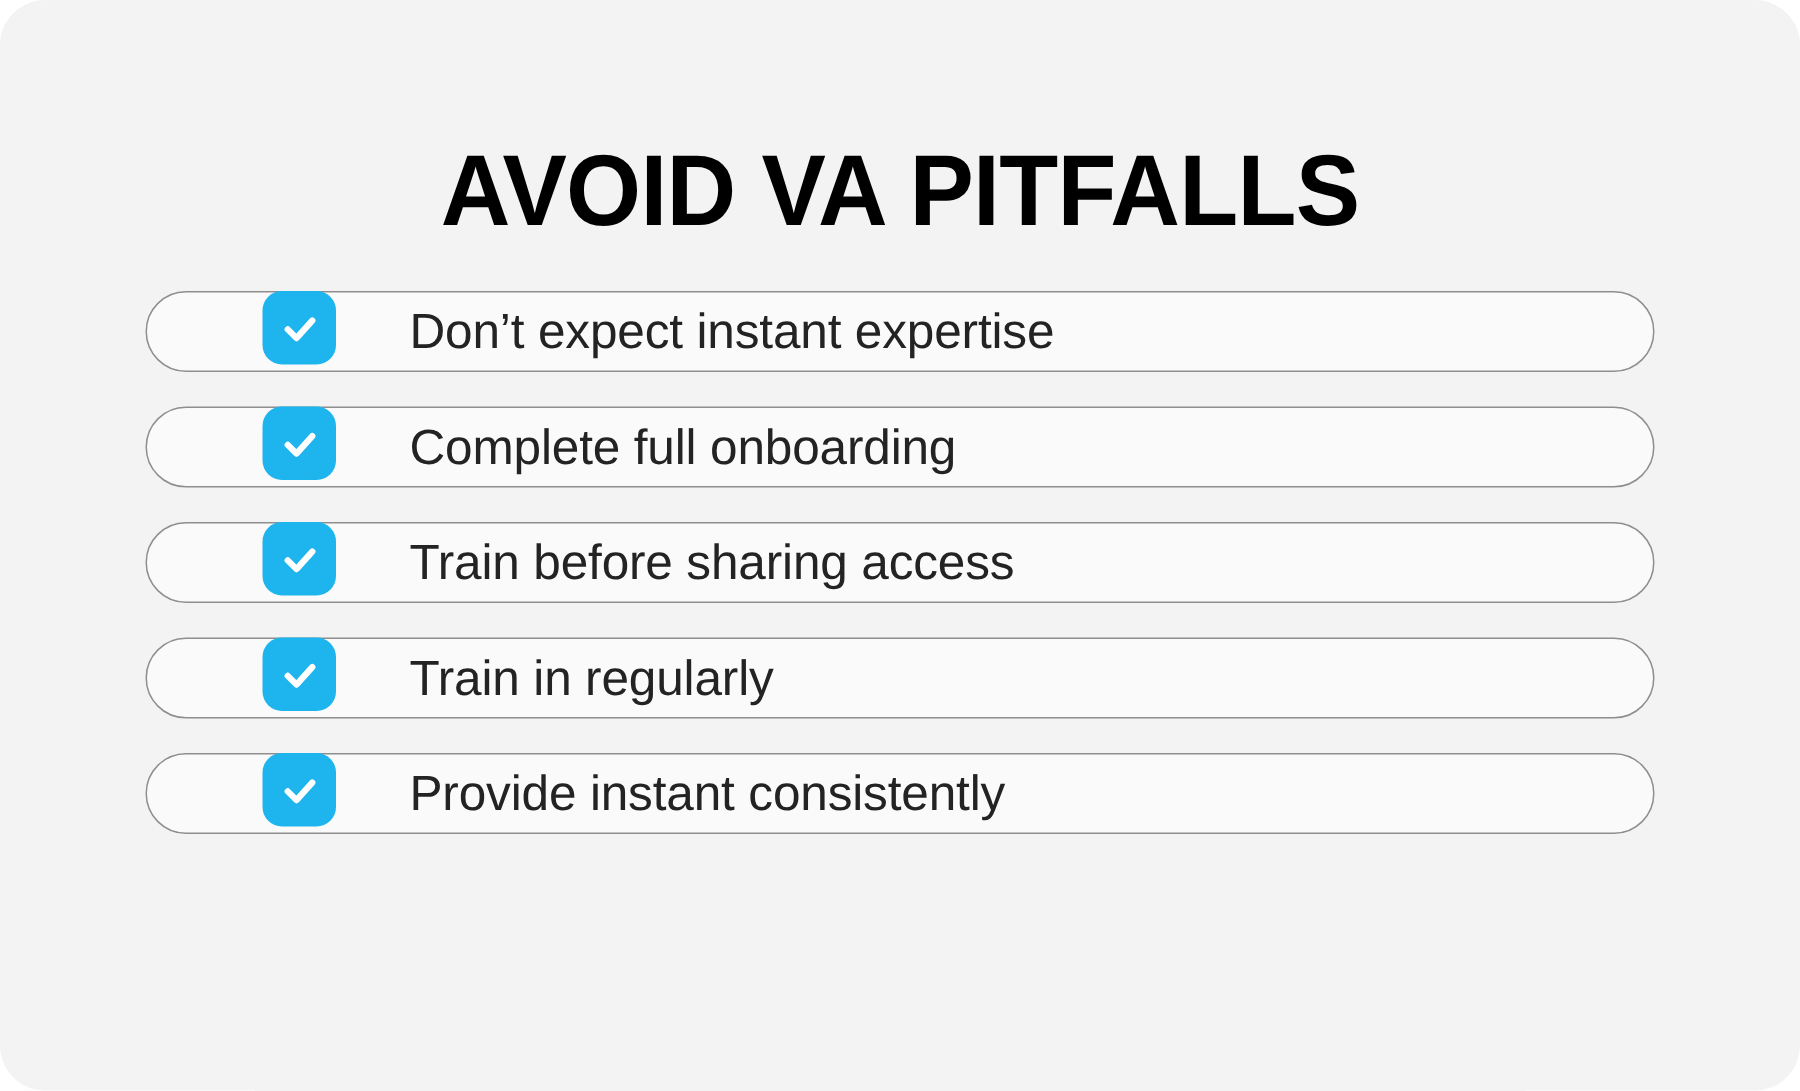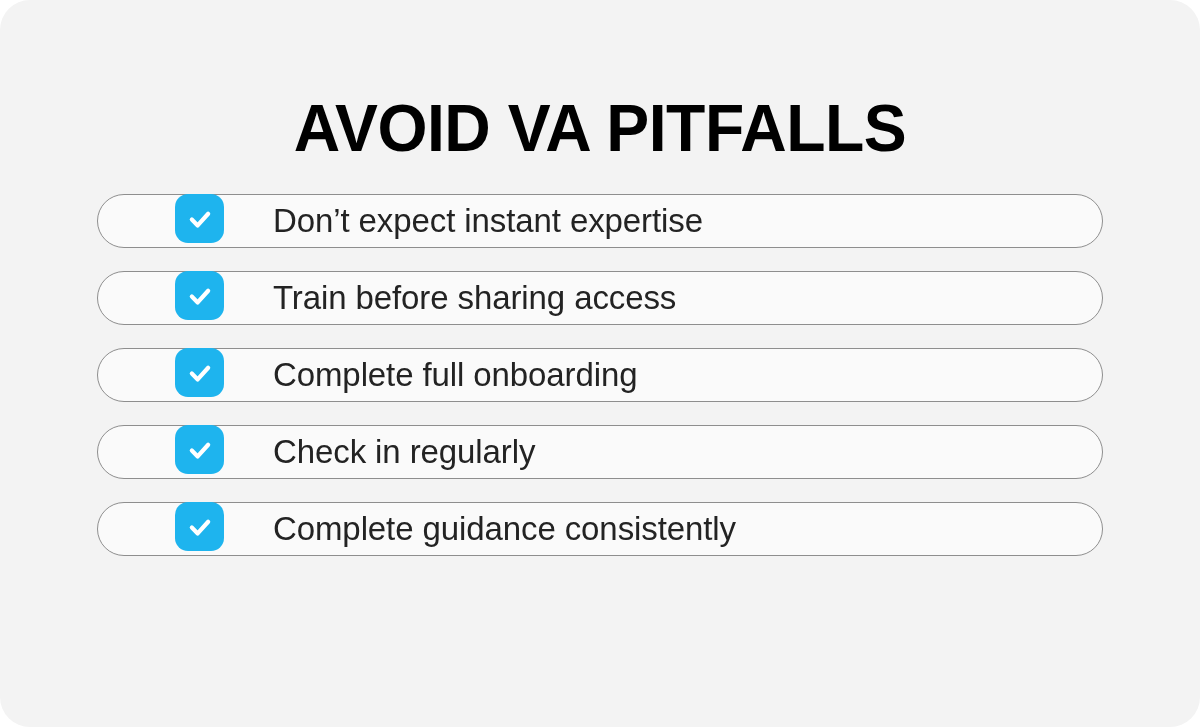--- a/index.html
+++ b/index.html
@@ -115,44 +115,44 @@
       </span>
       <span class="pill-label">Don’t expect instant expertise</span>
     </div>
 
     <div class="pill">
       <span class="checkbox">
         <svg viewBox="0 0 24 24" aria-hidden="true">
           <path d="M5 12.5 L10 17.5 L19 7.5" fill="none" stroke="#ffffff" stroke-width="3.6" stroke-linecap="round" stroke-linejoin="round"></path>
         </svg>
       </span>
+      <span class="pill-label">Complete full onboarding</span>
+    </div>
+
+    <div class="pill">
+      <span class="checkbox">
+        <svg viewBox="0 0 24 24" aria-hidden="true">
+          <path d="M5 12.5 L10 17.5 L19 7.5" fill="none" stroke="#ffffff" stroke-width="3.6" stroke-linecap="round" stroke-linejoin="round"></path>
+        </svg>
+      </span>
       <span class="pill-label">Train before sharing access</span>
     </div>
 
     <div class="pill">
       <span class="checkbox">
         <svg viewBox="0 0 24 24" aria-hidden="true">
           <path d="M5 12.5 L10 17.5 L19 7.5" fill="none" stroke="#ffffff" stroke-width="3.6" stroke-linecap="round" stroke-linejoin="round"></path>
         </svg>
       </span>
-      <span class="pill-label">Complete full onboarding</span>
+      <span class="pill-label">Train in regularly</span>
     </div>
 
     <div class="pill">
       <span class="checkbox">
         <svg viewBox="0 0 24 24" aria-hidden="true">
           <path d="M5 12.5 L10 17.5 L19 7.5" fill="none" stroke="#ffffff" stroke-width="3.6" stroke-linecap="round" stroke-linejoin="round"></path>
         </svg>
       </span>
-      <span class="pill-label">Check in regularly</span>
-    </div>
-
-    <div class="pill">
-      <span class="checkbox">
-        <svg viewBox="0 0 24 24" aria-hidden="true">
-          <path d="M5 12.5 L10 17.5 L19 7.5" fill="none" stroke="#ffffff" stroke-width="3.6" stroke-linecap="round" stroke-linejoin="round"></path>
-        </svg>
-      </span>
-      <span class="pill-label">Complete guidance consistently</span>
+      <span class="pill-label">Provide instant consistently</span>
     </div>
 
   </div>
 </div>
 
 </body></html>

